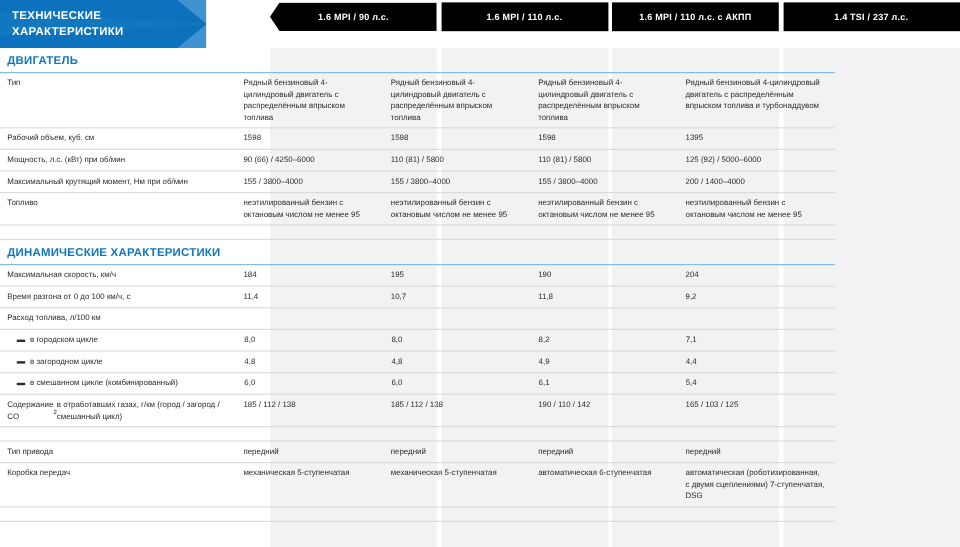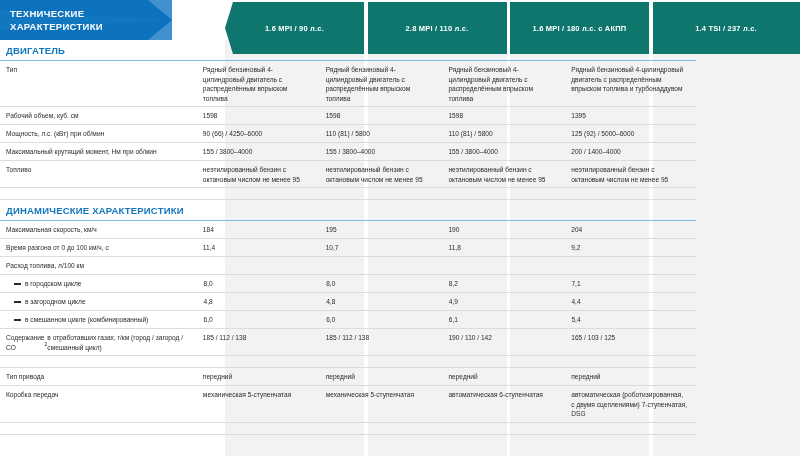--- a/index.html
+++ b/index.html
@@ -46,22 +46,22 @@
     font-size: 9.5px;
     font-weight: bold;
     line-height: 13px;
     letter-spacing: 0.3px;
     z-index: 4;
   }
   .title-text div { white-space: nowrap; }
 
   .col-head {
     position: absolute; top: 2px;
-    height: 52px;
-    background: #0f766e;
+    height: 24px;
+    background: #000000;
     color: #ffffff;
     font-size: 7.5px;
     font-weight: bold;
     letter-spacing: 0.2px;
     display: flex;
     align-items: center;
     justify-content: center;
     text-align: center;
   }
   .col-head.first {
@@ -153,22 +153,22 @@
       <div class="bg-light"></div>
       <div class="bg-wedge"></div>
       <div class="wedge-dark"></div>
       <div class="title-text">
         <div>ТЕХНИЧЕСКИЕ</div>
         <div>ХАРАКТЕРИСТИКИ</div>
       </div>
     </div>
     <div id="col-heads">
         <div class="col-head first" style="left: 225px; width: 139px;">1.6 MPI / 90 л.с.</div>
-        <div class="col-head" style="left: 367.5px; width: 139px;">2.8 MPI / 110 л.с.</div>
-        <div class="col-head" style="left: 510px; width: 139px;">1.6 MPI / 180 л.с. с АКПП</div>
+        <div class="col-head" style="left: 367.5px; width: 139px;">1.6 MPI / 110 л.с.</div>
+        <div class="col-head" style="left: 510px; width: 139px;">1.6 MPI / 110 л.с. с АКПП</div>
         <div class="col-head" style="left: 652.5px; width: 147px;">1.4 TSI / 237 л.с.</div>
       </div>
   </div>
 
   <div class="table-body" id="table-body">
       <div class="section-head">ДВИГАТЕЛЬ</div>
       <div class="row tall">
         <div class="cell-label">Тип</div>
         <div class="cell-val" style="width: 139px;">Рядный бензиновый 4-цилиндровый двигатель с распределённым впрыском топлива</div>
         <div class="cell-val" style="width: 139px;">Рядный бензиновый 4-цилиндровый двигатель с распределённым впрыском топлива</div>

